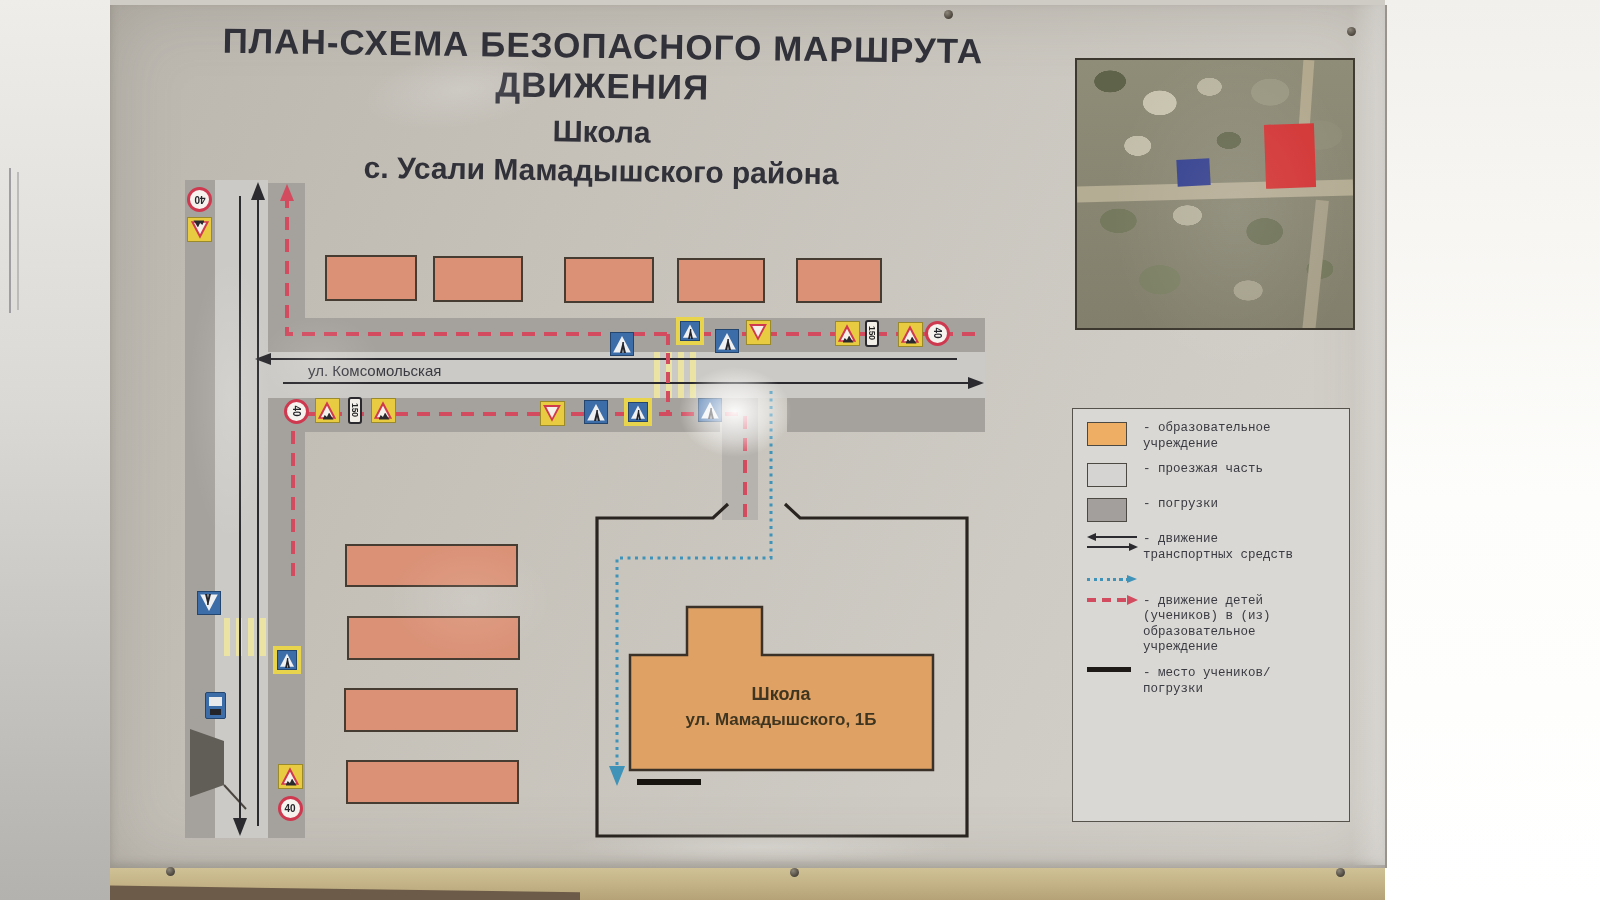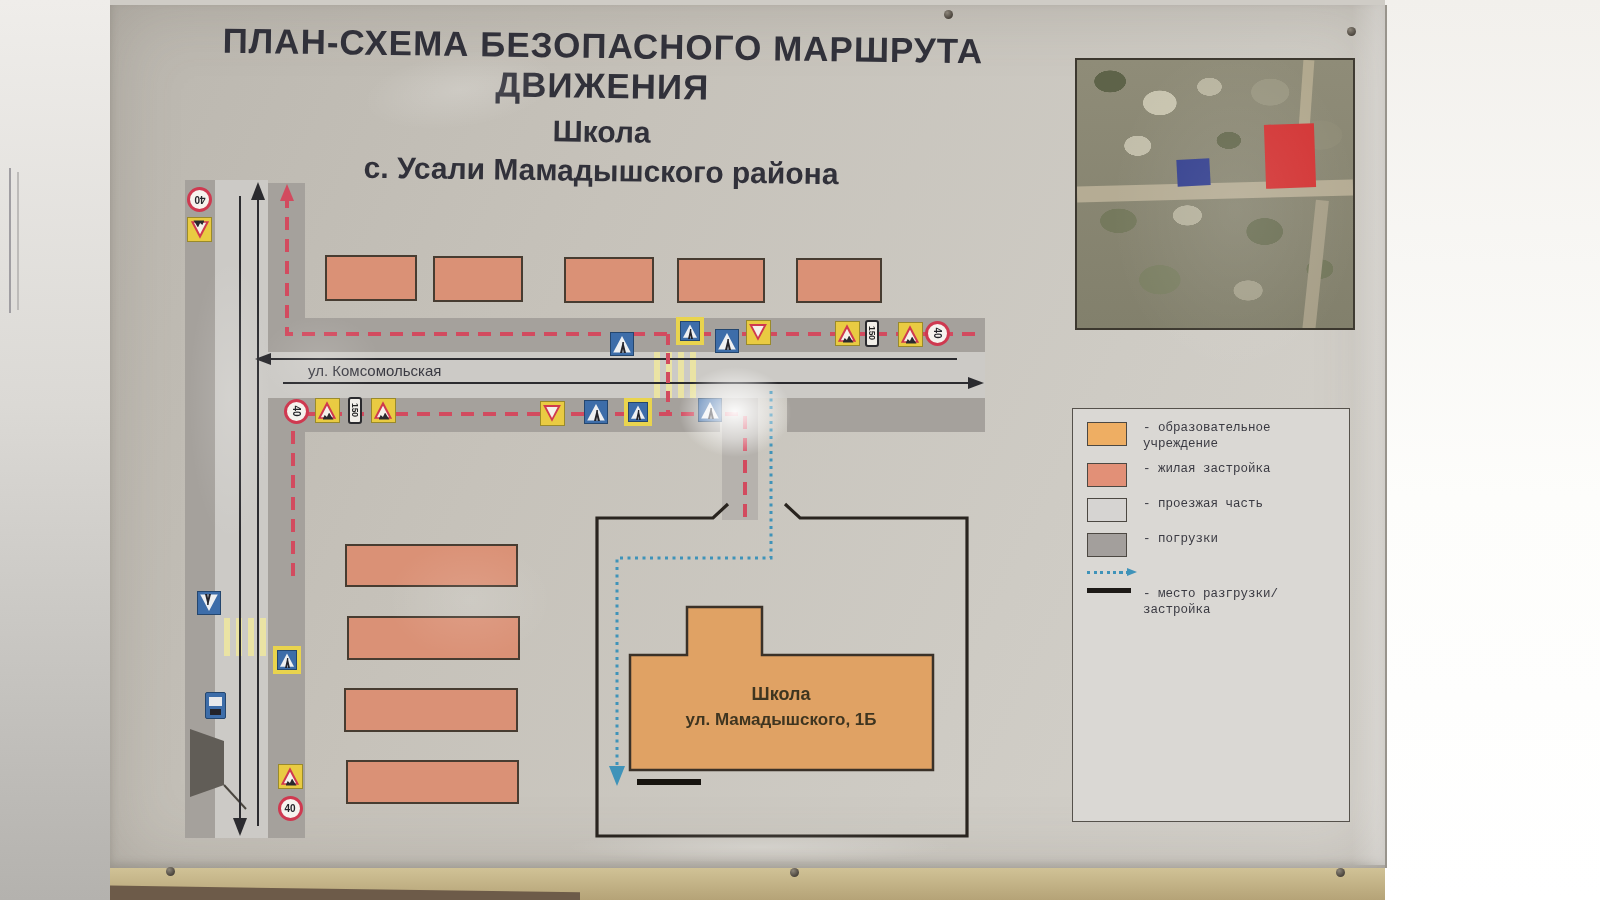--- a/index.html
+++ b/index.html
@@ -202,49 +202,63 @@
 
   <div class="abs legend" id="legend-box">
       <div class="lg-row">
         <div class="lg-marker">
           <span class="lg-swatch" style="background:#eeae63"></span>
         </div>
         <div class="lg-text">- образовательное учреждение</div>
       </div>
       <div class="lg-row">
         <div class="lg-marker">
-          <span class="lg-swatch" style="background:#e29077"></span>
-        </div>
-        <div class="lg-text">- жилая застройка</div>
-      </div>
-      <div class="lg-row">
-        <div class="lg-marker">
           <span class="lg-swatch" style="background:#d6d4d2"></span>
         </div>
         <div class="lg-text">- проезжая часть</div>
       </div>
       <div class="lg-row">
         <div class="lg-marker">
           <span class="lg-swatch" style="background:#a39f9c"></span>
         </div>
         <div class="lg-text">- погрузки</div>
+      </div>
+      <div class="lg-row">
+        <div class="lg-marker">
+          <span class="lg-arrows">
+      <span class="lg-line" style="position:absolute;top:3px;left:6px;"></span>
+      <span class="ah" style="top:0;left:0;border-width:4px 9px 4px 0;border-color:transparent #2c2c30 transparent transparent;"></span>
+      <span class="lg-line" style="position:absolute;top:13px;left:0;"></span>
+      <span class="ah" style="top:10px;left:42px;border-width:4px 0 4px 9px;border-color:transparent transparent transparent #2c2c30;"></span>
+    </span>
+        </div>
+        <div class="lg-text">- движение транспортных средств</div>
       </div>
       <div class="lg-row">
         <div class="lg-marker">
           <span style="position:relative;width:50px;height:9px;display:inline-block;">
       <span class="lg-dotted" style="position:absolute;top:3px;left:0;"></span>
       <span class="ah" style="top:0;left:40px;border-width:4.5px 0 4.5px 10px;border-color:transparent transparent transparent #3f93b9;"></span>
     </span>
         </div>
       </div>
       <div class="lg-row">
         <div class="lg-marker">
+          <span style="position:relative;width:50px;height:10px;display:inline-block;">
+      <span class="lg-dashed" style="position:absolute;top:3px;left:0;"></span>
+      <span class="ah" style="top:0;left:40px;border-width:5px 0 5px 11px;border-color:transparent transparent transparent #d24b5f;"></span>
+    </span>
+        </div>
+        <div class="lg-text">- движение детей (учеников) в (из) образовательное учреждение</div>
+      </div>
+      <div class="lg-row">
+        <div class="lg-marker">
           <span class="lg-solid"></span>
         </div>
-        <div class="lg-text">- место разгрузки/застройка</div>
+        <div class="lg-text">- место учеников/погрузки</div>
       </div>
     </div>
 
   <div id="buildings-layer">
       <div class="building" style="left: 325px; top: 255px; width: 92px; height: 46px;"></div>
       <div class="building" style="left: 433px; top: 256px; width: 90px; height: 46px;"></div>
       <div class="building" style="left: 564px; top: 257px; width: 90px; height: 46px;"></div>
       <div class="building" style="left: 677px; top: 258px; width: 88px; height: 45px;"></div>
       <div class="building" style="left: 796px; top: 258px; width: 86px; height: 45px;"></div>
       <div class="building" style="left: 345px; top: 544px; width: 173px; height: 43px;"></div>

